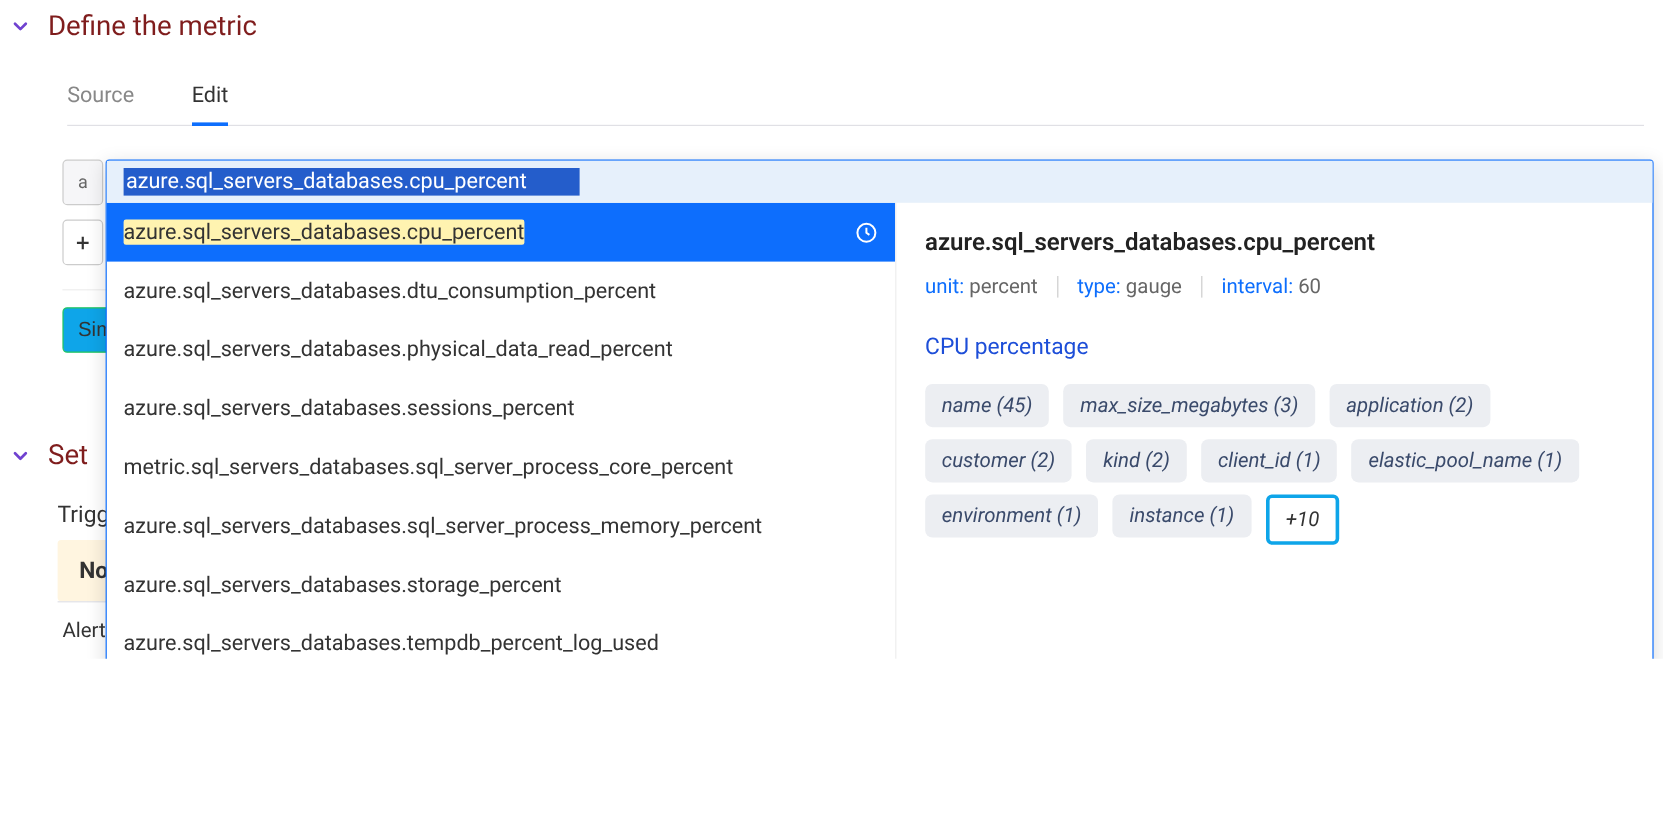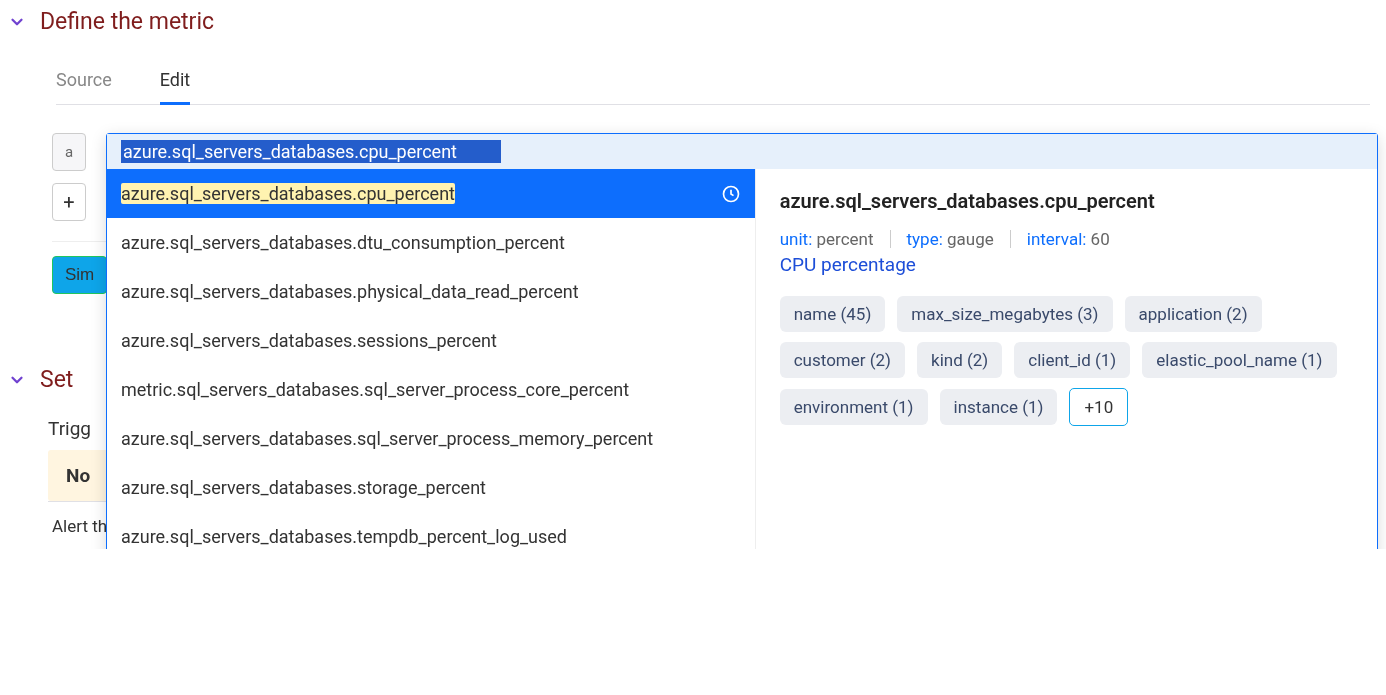--- a/index.html
+++ b/index.html
@@ -98,21 +98,21 @@
       background: #0ea5e9;
       cursor: pointer;
       margin-left: 44px;
       padding: 0 12px;
       font-size: 17px;
     }
 
     .dropdown-panel {
       position: absolute;
       top: 0;
-      left: 54px;
+      left: 36px;
       right: 0;
       border: 1px solid #0d6efd;
       border-radius: 3px;
       background: #fff;
       box-shadow: 0 4px 16px rgba(0,0,0,0.15);
       z-index: 50;
       display: flex;
       flex-direction: column;
       height: 490px;
     }
@@ -183,48 +183,49 @@
     .detail-title {
       font-size: 20px;
       font-weight: 600;
       color: #222;
       margin-bottom: 16px;
     }
     .meta-row {
       display: flex;
       align-items: center;
       gap: 16px;
-      margin-bottom: 4px;
+      margin-bottom: 28px;
       font-size: 17px;
     }
     .meta-label { color: #0d6efd; }
     .meta-value { color: #666; }
     .meta-sep { width:1px; height:18px; background:#ccc; }
     .metric-desc {
       font-size: 19px;
       color: #1d4ed8;
       margin-bottom: 20px;
     }
 
     .tags-area {
       display: flex;
       flex-wrap: wrap;
       gap: 10px 12px;
-      align-items:center;
+      align-items:flex-start;
+      font-style:italic;
     }
     .tag-pill {
       background: #eceef2;
       color: #3a4a6b;
       padding: 8px 14px;
       border-radius: 6px;
       font-size: 17px;
       cursor: pointer;
     }
     .more-pill {
-      border: 1px solid #0ea5e9;
+      border: 3px solid #0ea5e9;
       color: #333;
       padding: 8px 14px;
       border-radius: 5px;
       font-size: 17px;
       cursor: pointer;
       background:#fff;
     }
 
     .detail-footer {
       margin-top: auto;

